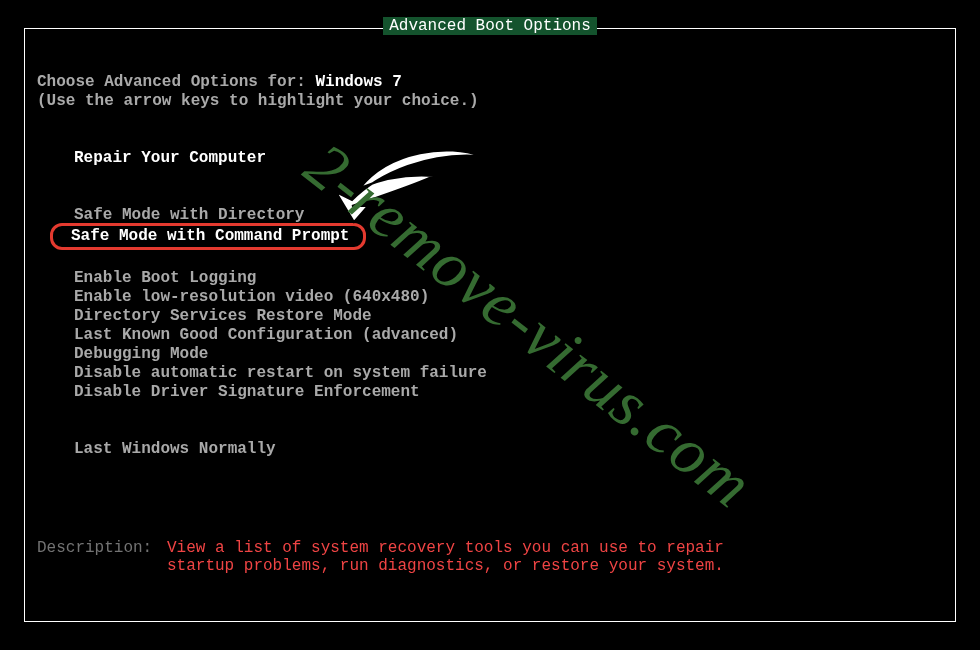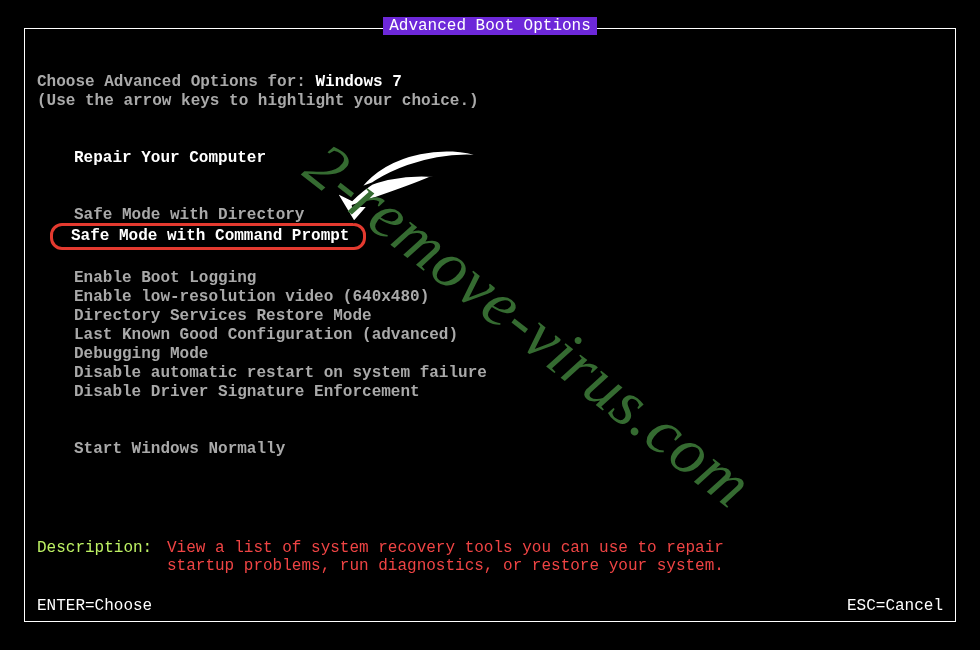--- a/index.html
+++ b/index.html
@@ -23,21 +23,21 @@
     border: 1px solid #fff;
     box-sizing: border-box;
   }
   .title-bar {
     position: absolute;
     top: -12px;
     left: 0; right: 0;
     text-align: center;
   }
   .title-bar span {
-    background: #6d28d9;
+    background: #14532d;
     padding: 0 6px;
     color: #fff;
     font-weight: normal;
   }
   .content {
     padding: 44px 12px 0 12px;
     line-height: 19px;
     font-weight: bold;
   }
   .bright { color: #fff; }
@@ -55,21 +55,21 @@
     margin-left: -9px;
     margin-top: -2px;
     color: #fff;
   }
   .desc-block {
     position: absolute;
     left: 12px;
     bottom: 46px;
     display: flex;
   }
-  .desc-label { width: 130px; color: #bef264; }
+  .desc-label { width: 130px; color: #737373; }
   .desc-text { color: #ef4444; max-width: 560px; }
   .status-bar {
     position: absolute;
     left: 12px; right: 12px; bottom: 6px;
     display: flex;
     justify-content: space-between;
     color: #fff;
   }
   
   .arrow {
@@ -127,32 +127,28 @@
       <div><span class="menu-item">Enable Boot Logging</span></div>
       <div><span class="menu-item">Enable low-resolution video (640x480)</span></div>
       <div><span class="menu-item">Directory Services Restore Mode</span></div>
       <div><span class="menu-item">Last Known Good Configuration (advanced)</span></div>
       <div><span class="menu-item">Debugging Mode</span></div>
       <div><span class="menu-item">Disable automatic restart on system failure</span></div>
       <div><span class="menu-item">Disable Driver Signature Enforcement</span></div>
       <div class="spacer"></div>
       <div class="spacer"></div>
 
-      <div><span class="menu-item">Start Windows Normally</span></div>
+      <div><span class="menu-item">Last Windows Normally</span></div>
     </div>
   </div>
 
   <div class="desc-block">
     <div class="desc-label">Description:</div>
     <div class="desc-text">View a list of system recovery tools you can use to repair startup problems, run diagnostics, or restore your system.</div>
   </div>
 
-  <div class="status-bar">
-    <span>ENTER=Choose</span>
-    <span>ESC=Cancel</span>
-  </div>
 </div>
 
 <div class="watermark">2-remove-virus.com</div>
 
 <svg class="arrow" viewBox="0 0 160 80">
   <path d="M150,8 C120,-4 60,2 30,40 C54,30 78,26 104,28 C82,38 52,48 22,58 L38,58 L24,74 L6,44 L22,52 C50,24 100,4 150,8 Z" fill="#fff" stroke="#000" stroke-width="2"></path>
 </svg>
 
 </body></html>

